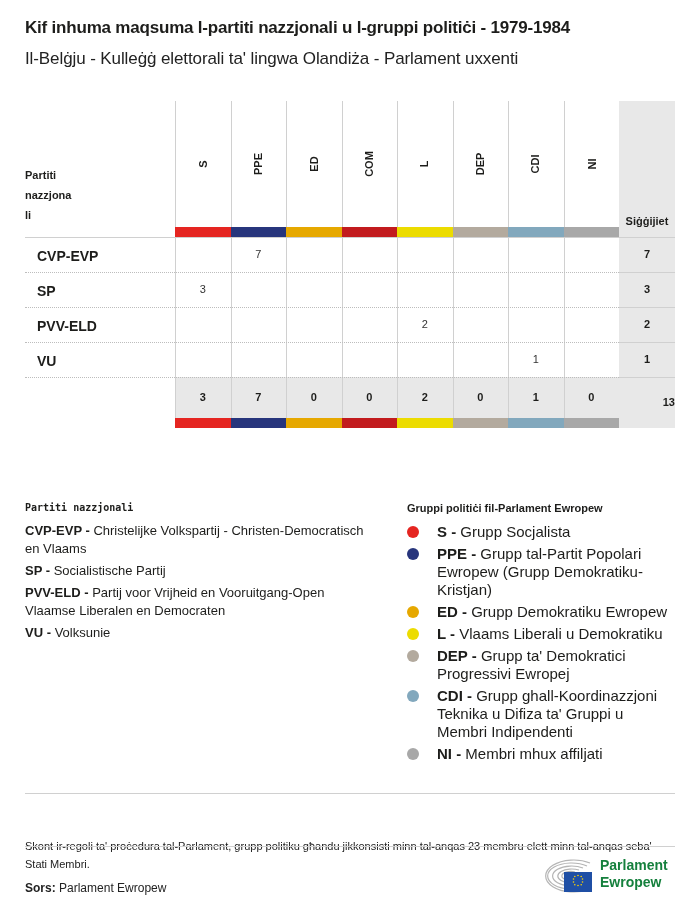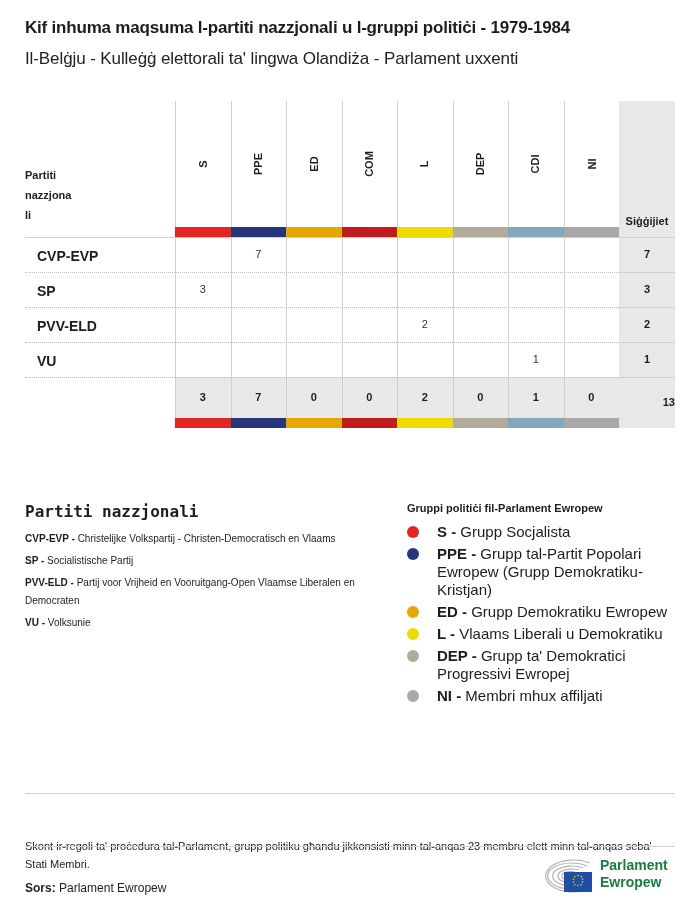--- a/index.html
+++ b/index.html
@@ -28,22 +28,22 @@
   .row-label { position: absolute; left: 12px; font-size: 14px; font-weight: bold; }
   .cell { position: absolute; width: 55.5px; text-align: center; font-size: 11px; color: #333; }
   .cell-seat { position: absolute; left: 594px; width: 56px; text-align: center; font-size: 11px; font-weight: bold; }
 
   .totals-bg { position: absolute; left: 150px; top: 276px; width: 444px; height: 41px; background: #e8e8e8; }
   .tot { position: absolute; width: 55.5px; text-align: center; font-size: 11px; font-weight: bold; top: 290px; }
   .tot-grand { position: absolute; left: 594px; width: 56px; text-align: right; font-size: 11px; font-weight: bold; top: 295px; }
 
   
   .legend-left { position: absolute; left: 25px; top: 502px; width: 350px; }
-  .legend-left h3 { font-family: "DejaVu Sans Mono", "Liberation Mono", monospace; font-size: 16px; font-weight: bold; margin-bottom: 9px; }
-  .legend-left p { font-size: 10px; line-height: 18px; margin-bottom: 4px; }
+  .legend-left h3 { font-family: "DejaVu Sans Mono", "Liberation Mono", monospace; font-size: 10px; font-weight: bold; margin-bottom: 9px; }
+  .legend-left p { font-size: 13px; line-height: 18px; margin-bottom: 4px; }
   .legend-left b { font-weight: bold; }
 
   .legend-right { position: absolute; left: 407px; top: 502px; width: 270px; }
   .legend-right h3 { font-size: 11px; font-weight: bold; margin-bottom: 9px; }
   .lg-item { position: relative; padding-left: 30px; font-size: 15px; line-height: 18px; margin-bottom: 4px; }
   .lg-dot { position: absolute; left: 0; top: 3px; width: 12px; height: 12px; border-radius: 50%; }
 
   .rule { position: absolute; left: 25px; width: 650px; height: 1px; background: #d0d0d0; }
   .note { position: absolute; left: 25px; top: 837px; width: 650px; font-size: 11px; line-height: 18px; color: #222; }
 
@@ -167,20 +167,21 @@
   <p><b>VU -</b> <span>Volksunie</span></p>
 </div>
 
 <div class="legend-right">
   <h3>Gruppi politiċi fil-Parlament Ewropew</h3>
   <div class="lg-item"><span class="lg-dot" style="background:#e52521"></span><b>S -</b> <span>Grupp Socjalista</span></div>
   <div class="lg-item"><span class="lg-dot" style="background:#27357c"></span><b>PPE -</b> <span>Grupp tal-Partit Popolari Ewropew (Grupp Demokratiku-Kristjan)</span></div>
   <div class="lg-item"><span class="lg-dot" style="background:#e6a800"></span><b>ED -</b> <span>Grupp Demokratiku Ewropew</span></div>
   <div class="lg-item"><span class="lg-dot" style="background:#ecdc00"></span><b>L -</b> <span>Vlaams Liberali u Demokratiku</span></div>
   <div class="lg-item"><span class="lg-dot" style="background:#b3aa9e"></span><b>DEP -</b> <span>Grupp ta' Demokratici Progressivi Ewropej</span></div>
+  <div class="lg-item"><span class="lg-dot" style="background:#82a8bd"></span><b>CDI -</b> <span>Grupp ghall-Koordinazzjoni Teknika u Difiza ta' Gruppi u Membri Indipendenti</span></div>
   <div class="lg-item"><span class="lg-dot" style="background:#a8a8a8"></span><b>NI -</b> <span>Membri mhux affiljati</span></div>
 </div>
 
 <div class="rule" style="top:793px"></div>
 <div class="note">Skont ir-regoli ta' proċedura tal-Parlament, grupp politiku għandu jikkonsisti minn tal-anqas 23 membru elett minn tal-anqas seba' Stati Membri.</div>
 <div class="rule" style="top:846px"></div>
 
 <div class="source"><b>Sors:</b> <span>Parlament Ewropew</span></div>
 
 <div class="logo">

